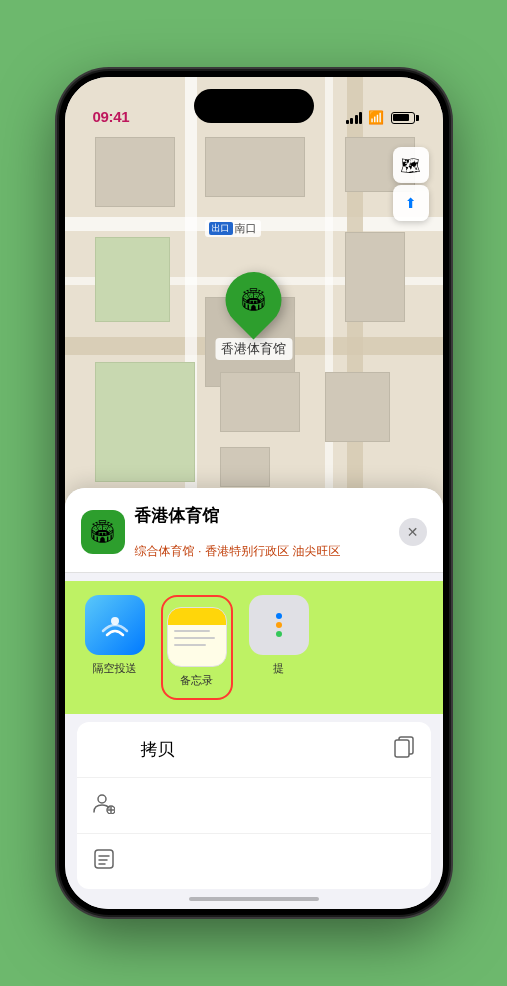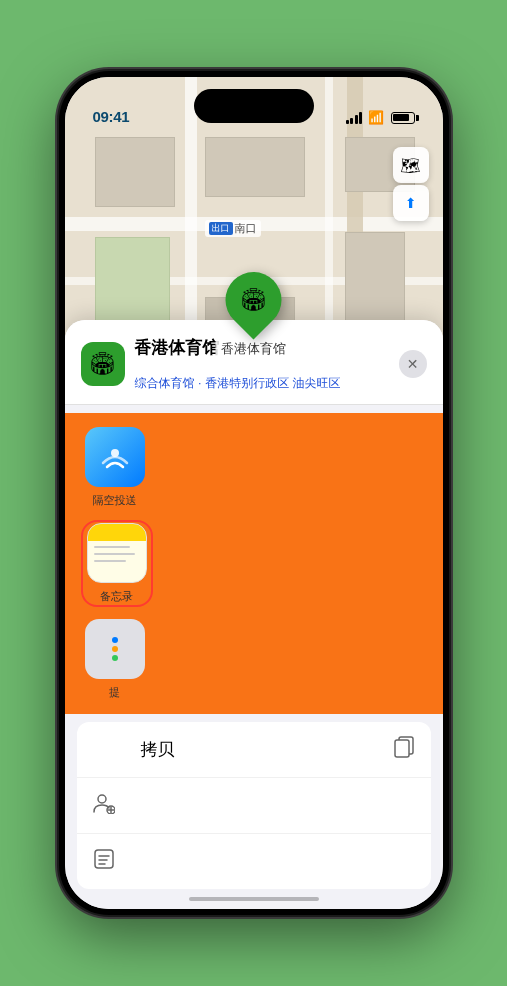--- a/index.html
+++ b/index.html
@@ -43,21 +43,21 @@
     
     .status-bar {
       position: absolute;
       top: 0; left: 0; right: 0;
       height: 54px;
       display: flex;
       align-items: flex-end;
       justify-content: space-between;
       padding: 0 28px 6px;
       z-index: 99;
-      color: #0c4a6e;
+      color: #be185d;
     }
     .status-time {
       font-size: 15px;
       font-weight: 600;
       letter-spacing: -0.3px;
     }
     .status-icons {
       display: flex;
       align-items: center;
       gap: 6px;
@@ -287,46 +287,45 @@
       flex-shrink: 0;
     }
     .venue-info { flex: 1; }
     .venue-name {
       font-size: 17px;
       font-weight: 600;
       color: #000;
     }
     .venue-subtitle {
       font-size: 12px;
-      color: #1d4ed8;
+      color: #c2410c;
       margin-top: 16px;
     }
     .close-btn {
       width: 28px;
       height: 28px;
       background: #e0e0e5;
       border-radius: 50%;
       display: flex;
       align-items: center;
       justify-content: center;
       font-size: 14px;
       color: #666;
       cursor: pointer;
       flex-shrink: 0;
     }
     
     .share-row {
-      background: #f97316;
+      background: #bef264;
       margin-top: 8px;
       padding: 14px 16px;
       display: flex;
       gap: 12px;
       align-items: flex-start;
       overflow-x: hidden;
-      flex-direction: column;
     }
     .share-item {
       display: flex;
       flex-direction: column;
       align-items: center;
       gap: 6px;
       min-width: 68px;
     }
     .share-icon {
       width: 60px;
@@ -510,21 +509,21 @@
               <path d="M8 26 Q16 18 24 26" stroke="white" stroke-width="2.5" fill="none" stroke-linecap="round"></path>
               <path d="M4 22 Q16 10 28 22" stroke="white" stroke-width="2.5" fill="none" stroke-linecap="round" opacity="0.7"></path>
             </svg>
           </div>
           <span class="share-label">隔空投送</span>
         </div>
 
 
 
         <div class="notes-highlight">
-          <div class="share-item" style="padding:1px 4px;font-family:Liberation Mono, monospace;">
+          <div class="share-item" style="padding:10px 4px;font-family:Liberation Mono, monospace;">
             <div class="share-icon notes" style="background:linear-gradient(180deg,#ffd60a 0%,#ffd60a 30%,#fffde7 30%);">
               <div class="notes-lines">
                 <div class="notes-line"></div>
                 <div class="notes-line"></div>
                 <div class="notes-line"></div>
               </div>
             </div>
             <span class="share-label">备忘录</span>
           </div>
         </div>

